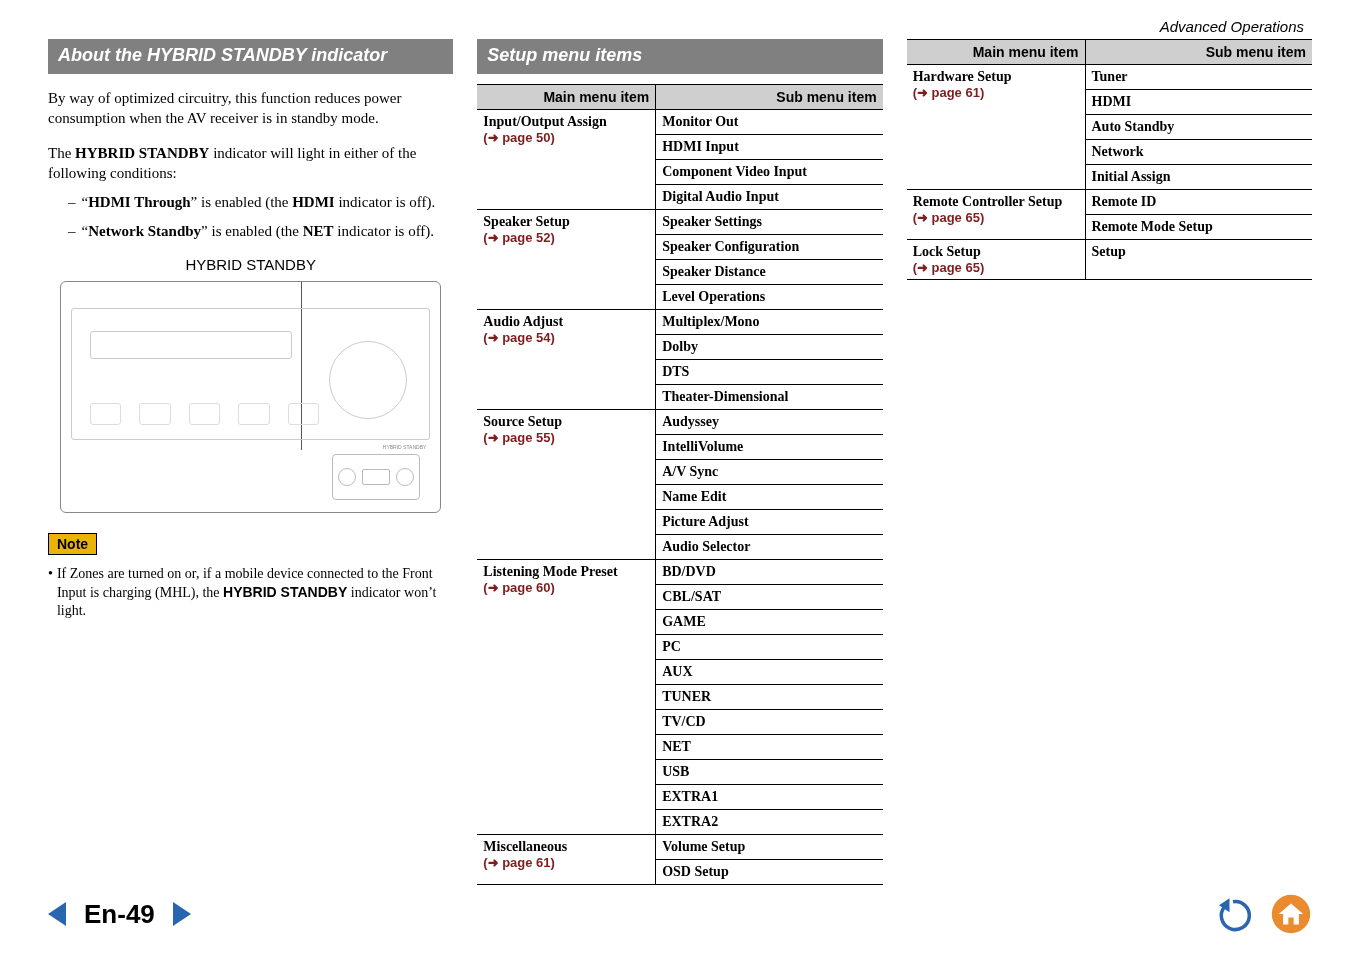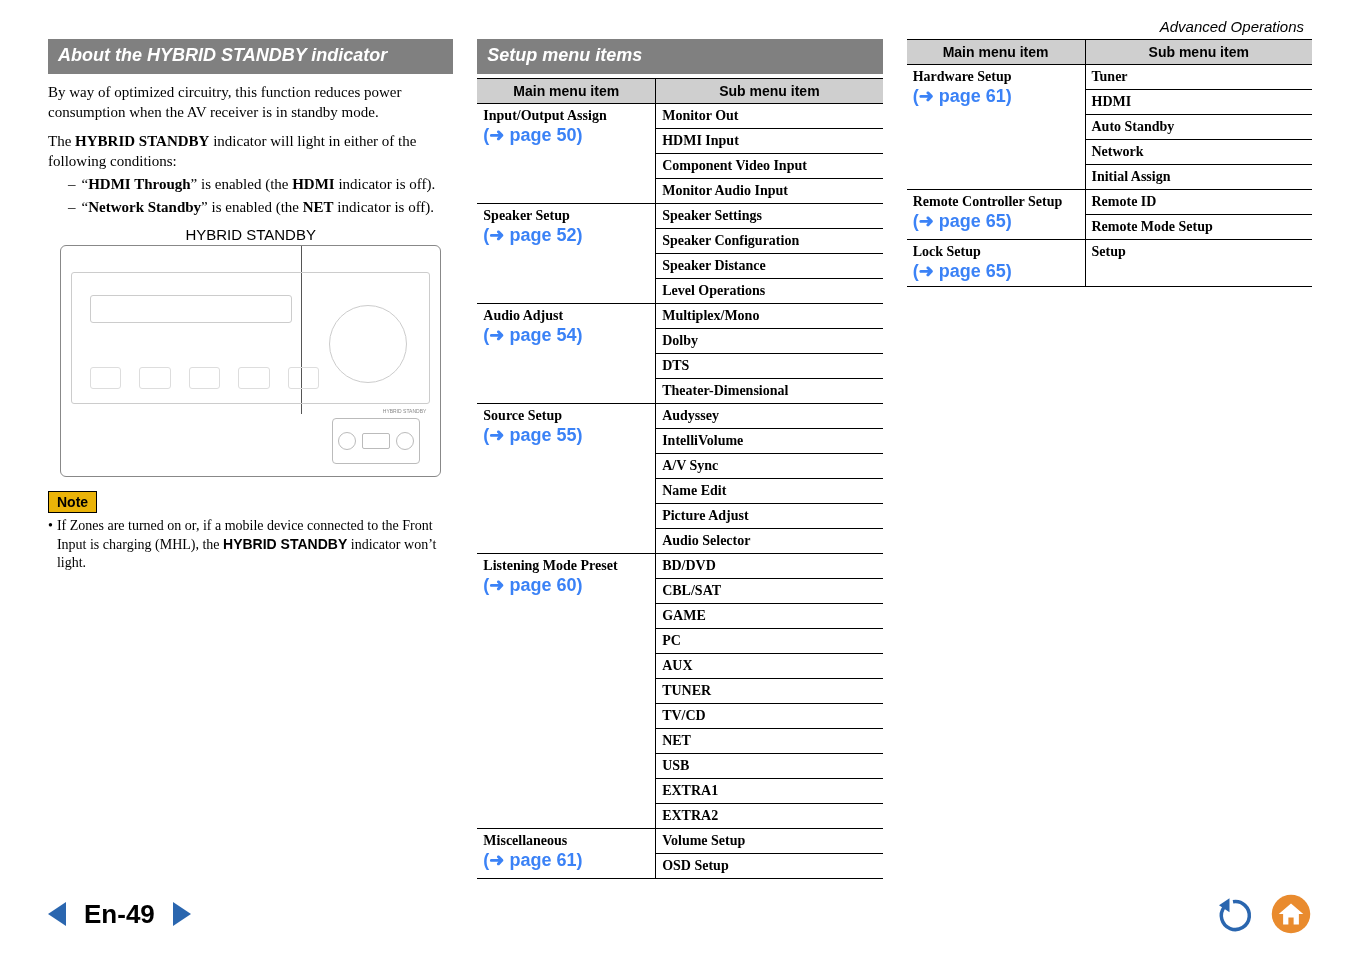--- a/index.html
+++ b/index.html
@@ -1,40 +1,40 @@
 <!DOCTYPE html>
 <html><head>
 <meta charset="utf-8">
 <style>
 html,body{margin:0;padding:0;background:#fff;font-family:"Times New Roman",Times,serif;color:#000;width:1348px;height:954px;overflow:hidden}
 .page{display:flex;flex-direction:column;height:954px;box-sizing:border-box;padding:18px 36px 10px 48px}
 .header-line{font-style:italic;font-family:Arial,Helvetica,sans-serif;font-size:15px;text-align:right;padding:0 8px 4px 0}
 .cols{display:flex;gap:24px;flex:1;min-height:0}
-.col{flex:1;min-width:0;display:flex;flex-direction:column;}
+.col{flex:1;min-width:0;display:flex;flex-direction:column;gap:6px}
 .bar-head{background:#808080;color:#fff;font-weight:bold;font-style:italic;font-family:Arial,Helvetica,sans-serif;font-size:18px;padding:6px 10px 8px 10px;margin-bottom:4px}
 .body-text{font-size:15px;line-height:1.35;margin:4px 0}
 .bullet{display:flex;gap:6px;margin-left:20px;font-size:15px;line-height:1.3;margin-bottom:3px}
 .bullet .dash{flex:0 0 auto}
 .bold{font-weight:bold}
 .caption{font-family:Arial,Helvetica,sans-serif;font-size:15px;text-align:center;margin-top:6px;margin-bottom:2px}
 .illus-box{border:1px solid #888;border-radius:6px;height:230px;margin:0 12px;background:#fff;position:relative;color:#bbb;font-size:6px;font-family:Arial,Helvetica,sans-serif}
 .note-label{display:inline-block;border:1px solid #000;background:#eab308;font-family:Arial,Helvetica,sans-serif;font-size:14px;font-weight:bold;padding:2px 8px;margin:14px 0 4px 0}
 .note-body{font-size:14px;line-height:1.3;display:flex;gap:4px}
 .note-body .dot{flex:0 0 auto}
 
 table.menu{border-collapse:collapse;width:100%;font-size:14px;table-layout:fixed}
 table.menu col.c1{width:44%}
 table.menu col.c2{width:56%}
-table.menu th{background:#cfcfcf;font-family:Arial,Helvetica,sans-serif;font-weight:bold;text-align:center;border:1px solid #000;border-left:none;padding:4px 6px}
+table.menu th{background:#cfcfcf;font-family:Arial,Helvetica,sans-serif;font-weight:bold;text-align:right;border:1px solid #000;border-left:none;padding:4px 6px}
 table.menu th:first-child{border-left:none}
 table.menu th:last-child{border-right:none}
 table.menu td{border:1px solid #000;border-left:none;padding:4px 6px;vertical-align:top;font-weight:bold}
 table.menu td:last-child{border-right:none}
 table.menu td.group{font-weight:bold;font-family:"Times New Roman",Times,serif}
-.pageref{color:#3b82f6;font-family:Arial,Helvetica,sans-serif;font-weight:bold;font-size:18px}
+.pageref{color:#7f1d1d;font-family:Arial,Helvetica,sans-serif;font-weight:bold;font-size:13px}
 .footer{display:flex;justify-content:flex-start;align-items:center;position:relative;height:60px;margin-top:4px}
 .pagenum{font-family:Arial,Helvetica,sans-serif;font-weight:bold;font-size:26px;display:flex;align-items:center;gap:18px}
 .tri{width:0;height:0;border-top:12px solid transparent;border-bottom:12px solid transparent;display:inline-block}
 .tri-left{border-right:18px solid #2a66af}
 .tri-right{border-left:18px solid #2a66af}
 .foot-icons{position:absolute;right:0;top:50%;transform:translateY(-50%);display:flex;gap:16px;align-items:center}
 .icon-undo{width:42px;height:42px}
 .icon-home{width:42px;height:42px}
 .illus-inner{position:absolute;left:10px;right:10px;top:26px;border:1px solid #ccc;border-radius:3px;height:130px}
 .illus-knob{position:absolute;right:22px;top:32px;width:76px;height:76px;border:1px solid #ccc;border-radius:50%}
@@ -130,21 +130,21 @@
               </td>
               <td>Monitor Out</td>
             </tr>
             <tr>
               <td>HDMI Input</td>
             </tr>
             <tr>
               <td>Component Video Input</td>
             </tr>
             <tr>
-              <td>Monitor Audio Input</td>
+              <td>Digital Audio Input</td>
             </tr>
             <tr>
               <td rowspan="4" class="group">
                 <div>Speaker Setup</div>
                 <div class="pageref">(➜ page 52)</div>
               </td>
               <td>Speaker Settings</td>
             </tr>
             <tr>
               <td>Speaker Configuration</td>

